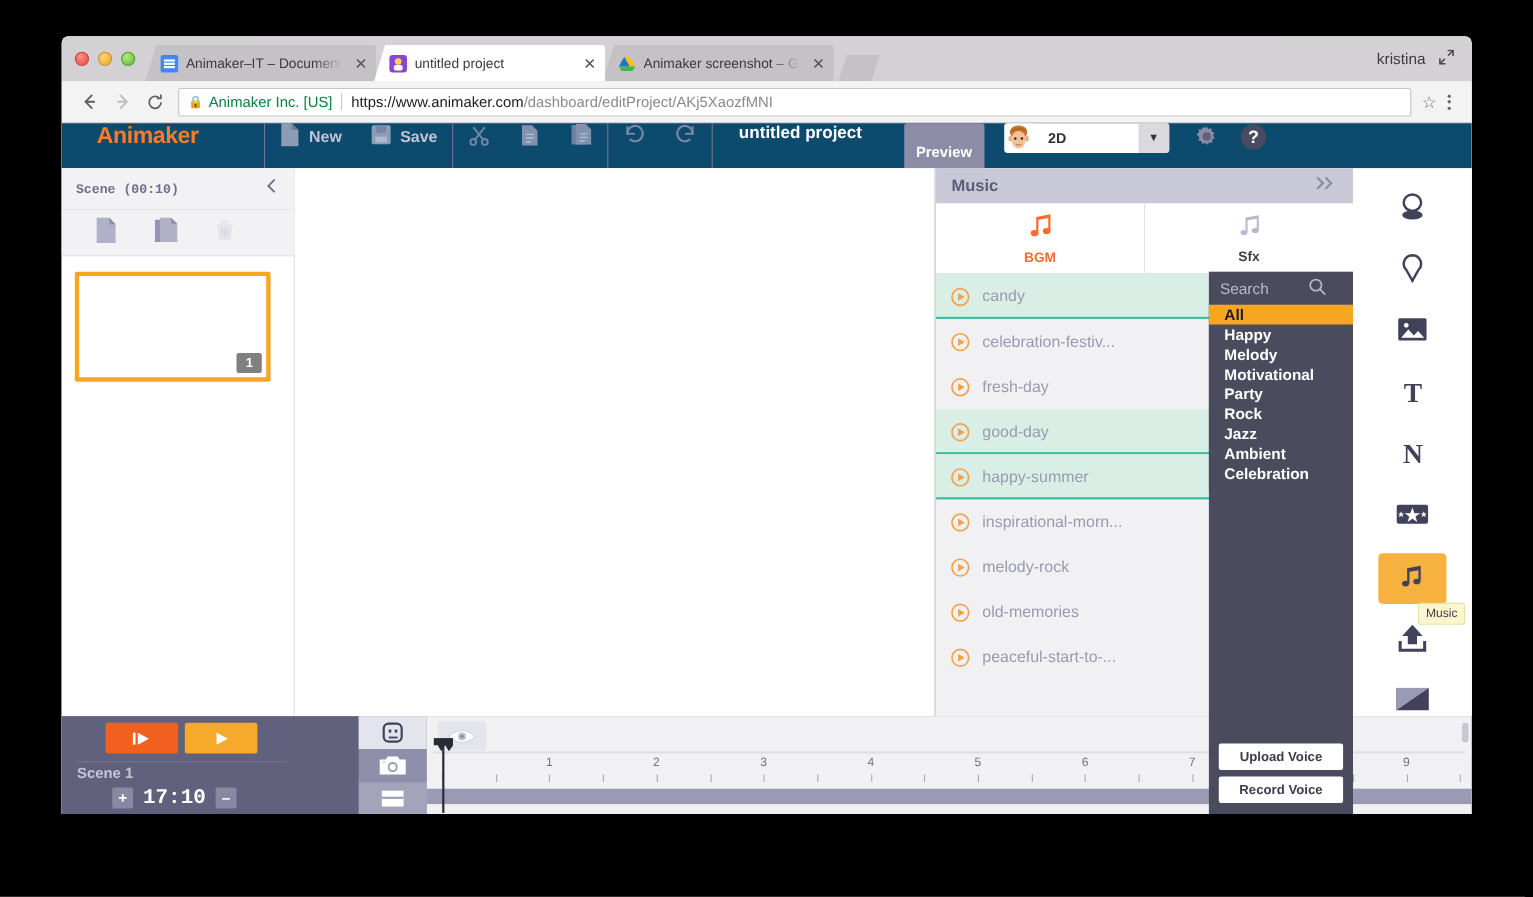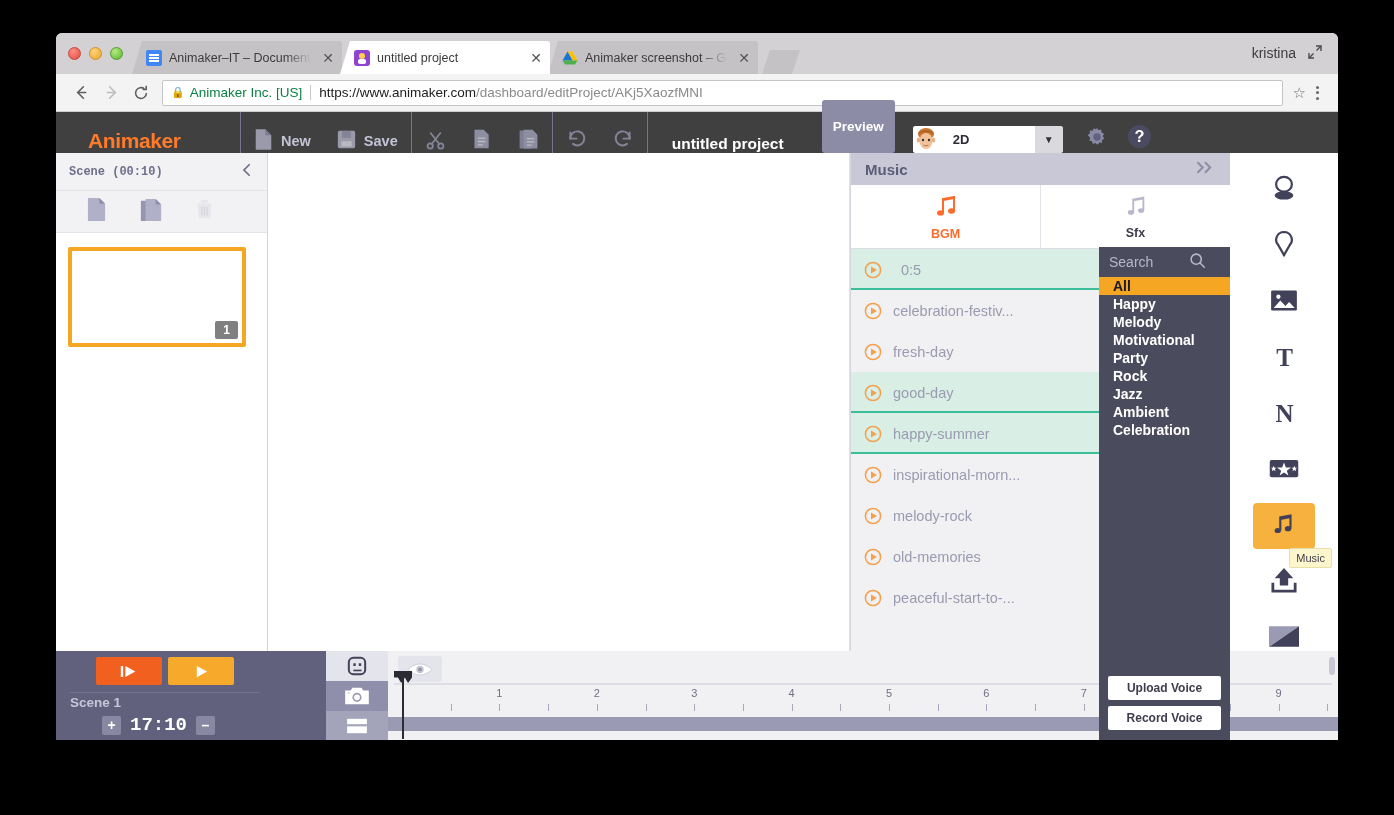--- a/index.html
+++ b/index.html
@@ -85,22 +85,22 @@
   .url-strong { color:#202020; }
   .url-dim { color:#8a8a8a; }
   .star { margin-left:6px; color:#6f6f6f; font-size:15px; }
   .kebab { width:22px; display:flex; flex-direction:column; align-items:center; gap:2.5px; }
   .kebab i { width:3px; height:3px; background:#6a6a6a; border-radius:50%; display:block; }
 
   
   .app { position:relative; width:100%; height: 628px; background:#fff; }
 
   .topbar {
-    position:relative; height:41px; background:#404040;
-    display:flex; align-items:flex-end; color:#cdcde0;
+    position:relative; height:41px; background:#0c4a6e;
+    display:flex; align-items:flex-start; color:#cdcde0;
   }
   .logo { width:184px; padding-left:32px; font-size:21px; font-weight:bold; color:#ff7a29; letter-spacing:-0.4px; }
   .tb-sep { width:1px; height:41px; background:#747490; }
   .tb-item { display:flex; align-items:center; gap:8px; padding: 0 13px; height:25px; color:#c3c3d6; font-size:14.5px; font-weight:bold; }
   .ic { opacity:.75; }
   .proj-title { padding-left:24px; font-size:15.5px; font-weight:bold; color:#fff; }
   .preview-btn {
     margin-left:38px; background:#8c8ca6; color:#fff; font-size:13.5px; font-weight:bold;
     padding:19px 11px; border-radius:3px;
   }
@@ -557,20 +557,21 @@
           </div>
 
           <div class="tracklist">
             <div class="list-scroll"></div>
             <div id="tracks-host">
                 <div class="track sel">
                   <span class="pl"><svg viewBox="0 0 18 18" width="18" height="18">
                       <circle cx="9" cy="9" r="7.6" fill="none" stroke="#f5a04a" stroke-width="1.5"></circle>
                       <polygon points="7,5.4 13,9 7,12.6" fill="#f5a04a"></polygon>
                     </svg></span>
+                  <span class="tname">candy</span>
                   <span class="tdur">0:5</span>
                 </div>
                 <div class="track">
                   <span class="pl"><svg viewBox="0 0 18 18" width="18" height="18">
                       <circle cx="9" cy="9" r="7.6" fill="none" stroke="#f5a04a" stroke-width="1.5"></circle>
                       <polygon points="7,5.4 13,9 7,12.6" fill="#f5a04a"></polygon>
                     </svg></span>
                   <span class="tname">celebration-festiv...</span>
                   <span class="tdur">0:4</span>
                 </div>

